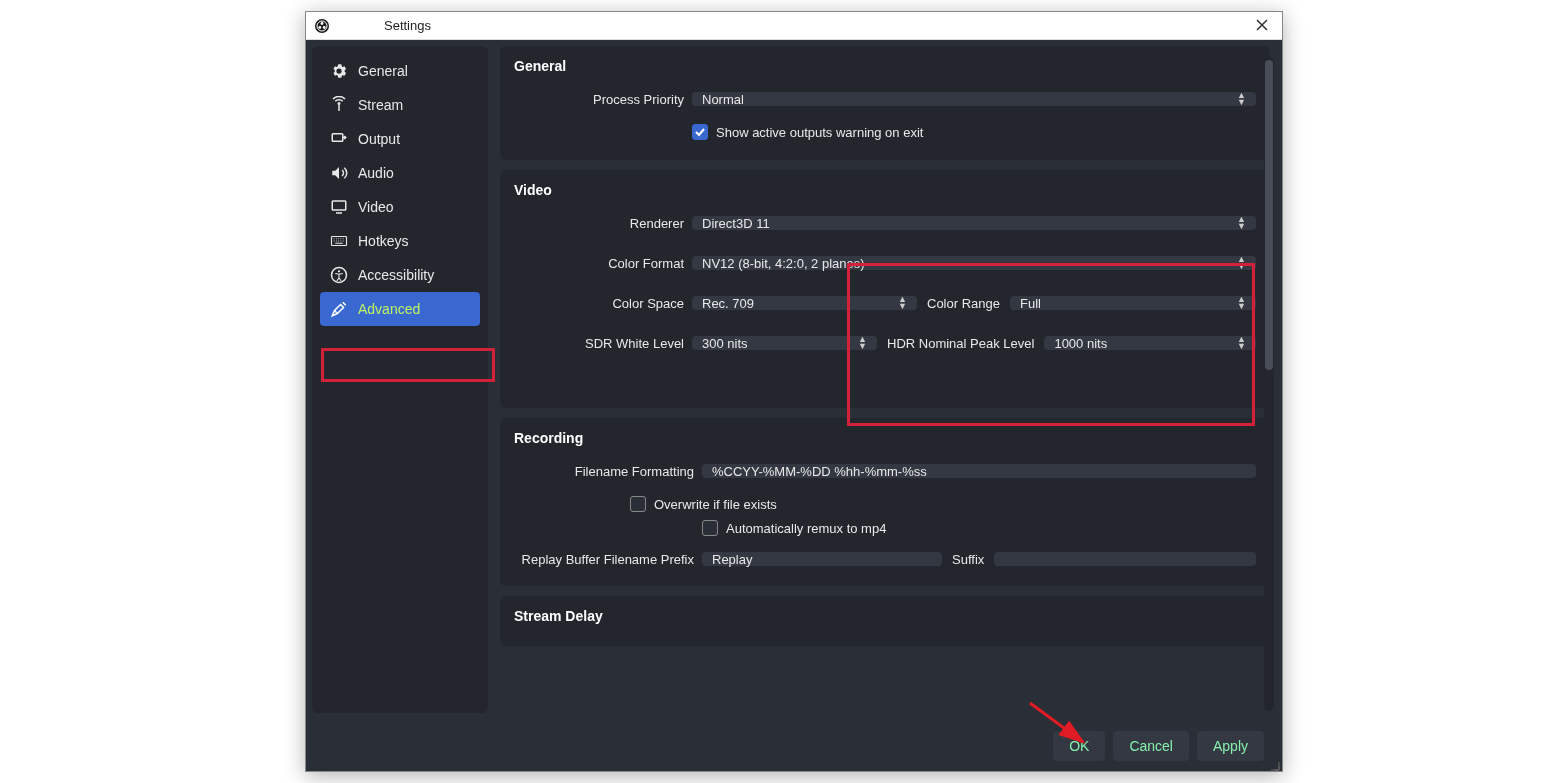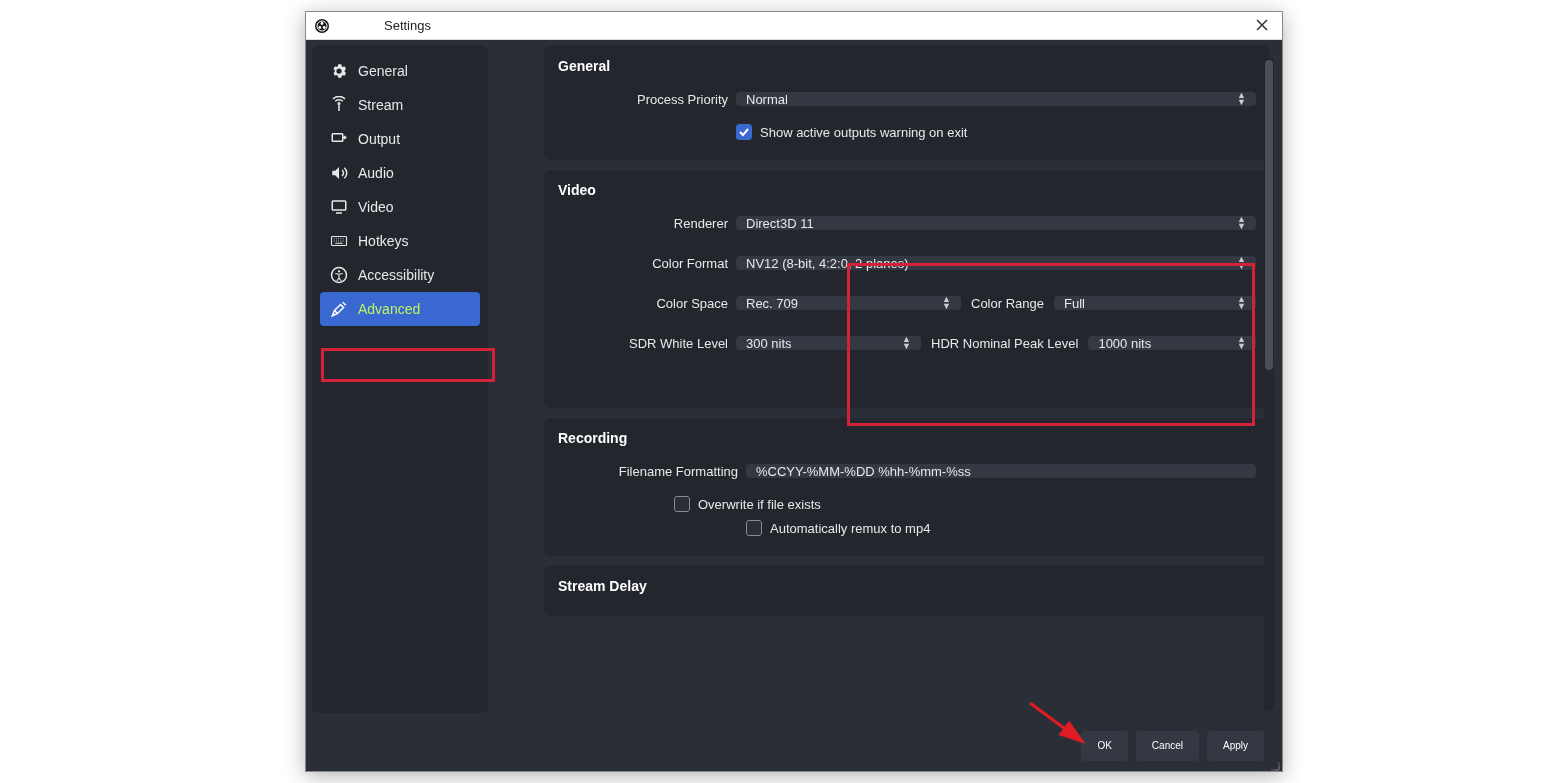--- a/index.html
+++ b/index.html
@@ -14,21 +14,21 @@
       display: flex; flex-direction: column;
     }
     .titlebar {
       height: 28px; background: #fff; color: #222;
       display: flex; align-items: center; padding: 0 8px;
       border-bottom: 1px solid #ddd; font-size: 13px; gap: 48px;
     }
     .titlebar .app-icon { width: 16px; height: 16px; margin-right: 6px; }
     .titlebar .spacer { flex: 1; }
     .titlebar .close { cursor: pointer; font-size: 14px; padding: 0 6px; }
-    .body { flex: 1; display: flex; background: #2a2e37; color: #e8e8e8; overflow: hidden; gap: 44px; }
+    .body { flex: 1; display: flex; background: #2a2e37; color: #e8e8e8; overflow: hidden; }
     .sidebar {
       width: 176px; background: #23262d; padding: 8px; display: flex; flex-direction: column;
       gap: 0; margin: 6px; border-radius: 6px;
     }
     .sidebar-item {
       display: flex; align-items: center; gap: 10px; padding: 8px 10px;
       font-size: 14px; cursor: pointer; border-radius: 4px; color: #e8e8e8;
     }
     .sidebar-item.active { background: #3968d0; color: #bef264; }
     .sidebar .icon { width: 18px; height: 18px; display: flex; align-items: center; justify-content: center; }
@@ -63,22 +63,22 @@
     .highlight-box {
       position: absolute; border: 3px solid #d4213a; pointer-events: none;
     }
     .highlight-sidebar { left: 321px; top: 348px; width: 174px; height: 34px; }
     .highlight-video { left: 847px; top: 263px; width: 408px; height: 163px; }
     .footer {
       height: 52px; background: #2a2e37; display: flex; align-items: center;
       justify-content: flex-end; gap: 8px; padding: 0 18px; border-top: 1px solid #2a2e37;
     }
     .btn {
-      background: #343842; color: #ffffff; border: none; border-radius: 4px;
-      height: 30px; padding: 0 16px; font-size: 10px; cursor: pointer;
+      background: #343842; color: #86efac; border: none; border-radius: 4px;
+      height: 30px; padding: 0 16px; font-size: 14px; cursor: pointer;
     }
     .arrow {
       position: absolute; left: 1025px; top: 695px; width: 70px; height: 55px; pointer-events: none;
     }
     .scrollbar-track { width: 10px; background: #23262d; position: absolute; right: 8px; top: 46px; bottom: 60px; border-radius: 5px; }
     .scrollbar-thumb { position: absolute; left: 1px; right: 1px; top: 2px; height: 310px; background: #4a4e58; border-radius: 4px; }
     .resize-grip { position: absolute; right: 2px; bottom: 2px; width: 12px; height: 12px; }
   </style>
 </head>
 <body>
@@ -266,20 +266,32 @@
             
           </div>
           <span class="cbx-label">Overwrite if file exists</span>
         </div>
         <div class="checkbox-row" style="margin-left:188px;">
           <div class="checkbox">
             
           </div>
           <span class="cbx-label">Automatically remux to mp4</span>
         </div>
+        <div class="row">
+          <div class="label wide">Replay Buffer Filename Prefix</div>
+          <div class="control" style="display:flex; gap:10px; align-items:center;">
+            <div class="text" style="flex:0 0 240px;">
+              <span>Replay</span>
+            </div>
+            <div style="font-size:13px;">Suffix</div>
+            <div class="text" style="flex:1;">
+              <span></span>
+            </div>
+          </div>
+        </div>
       </div>
 
       <div class="panel">
         <h3>Stream Delay</h3>
       </div>
     </div>
 
     <div class="scrollbar-track">
       <div class="scrollbar-thumb"></div>
     </div>

